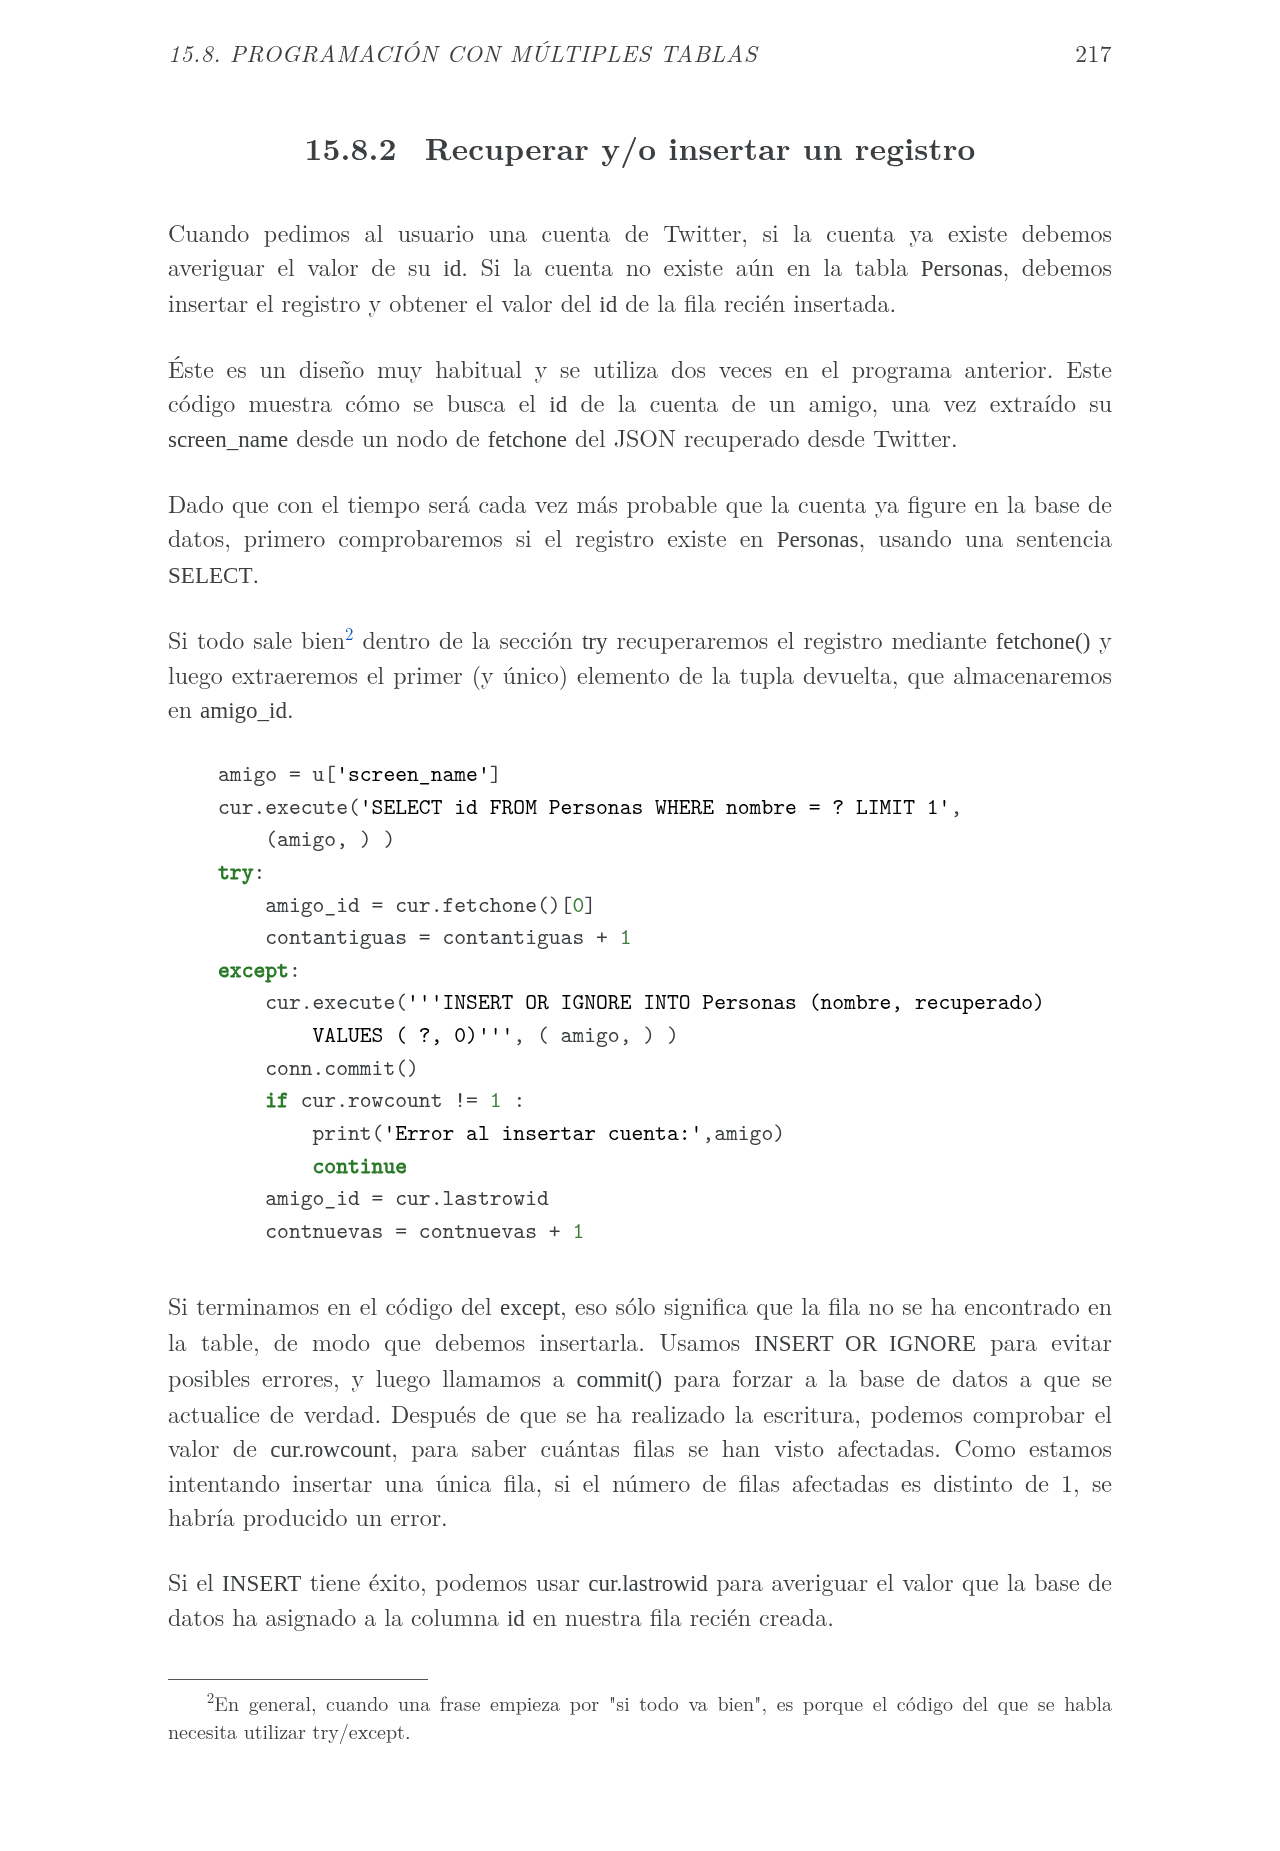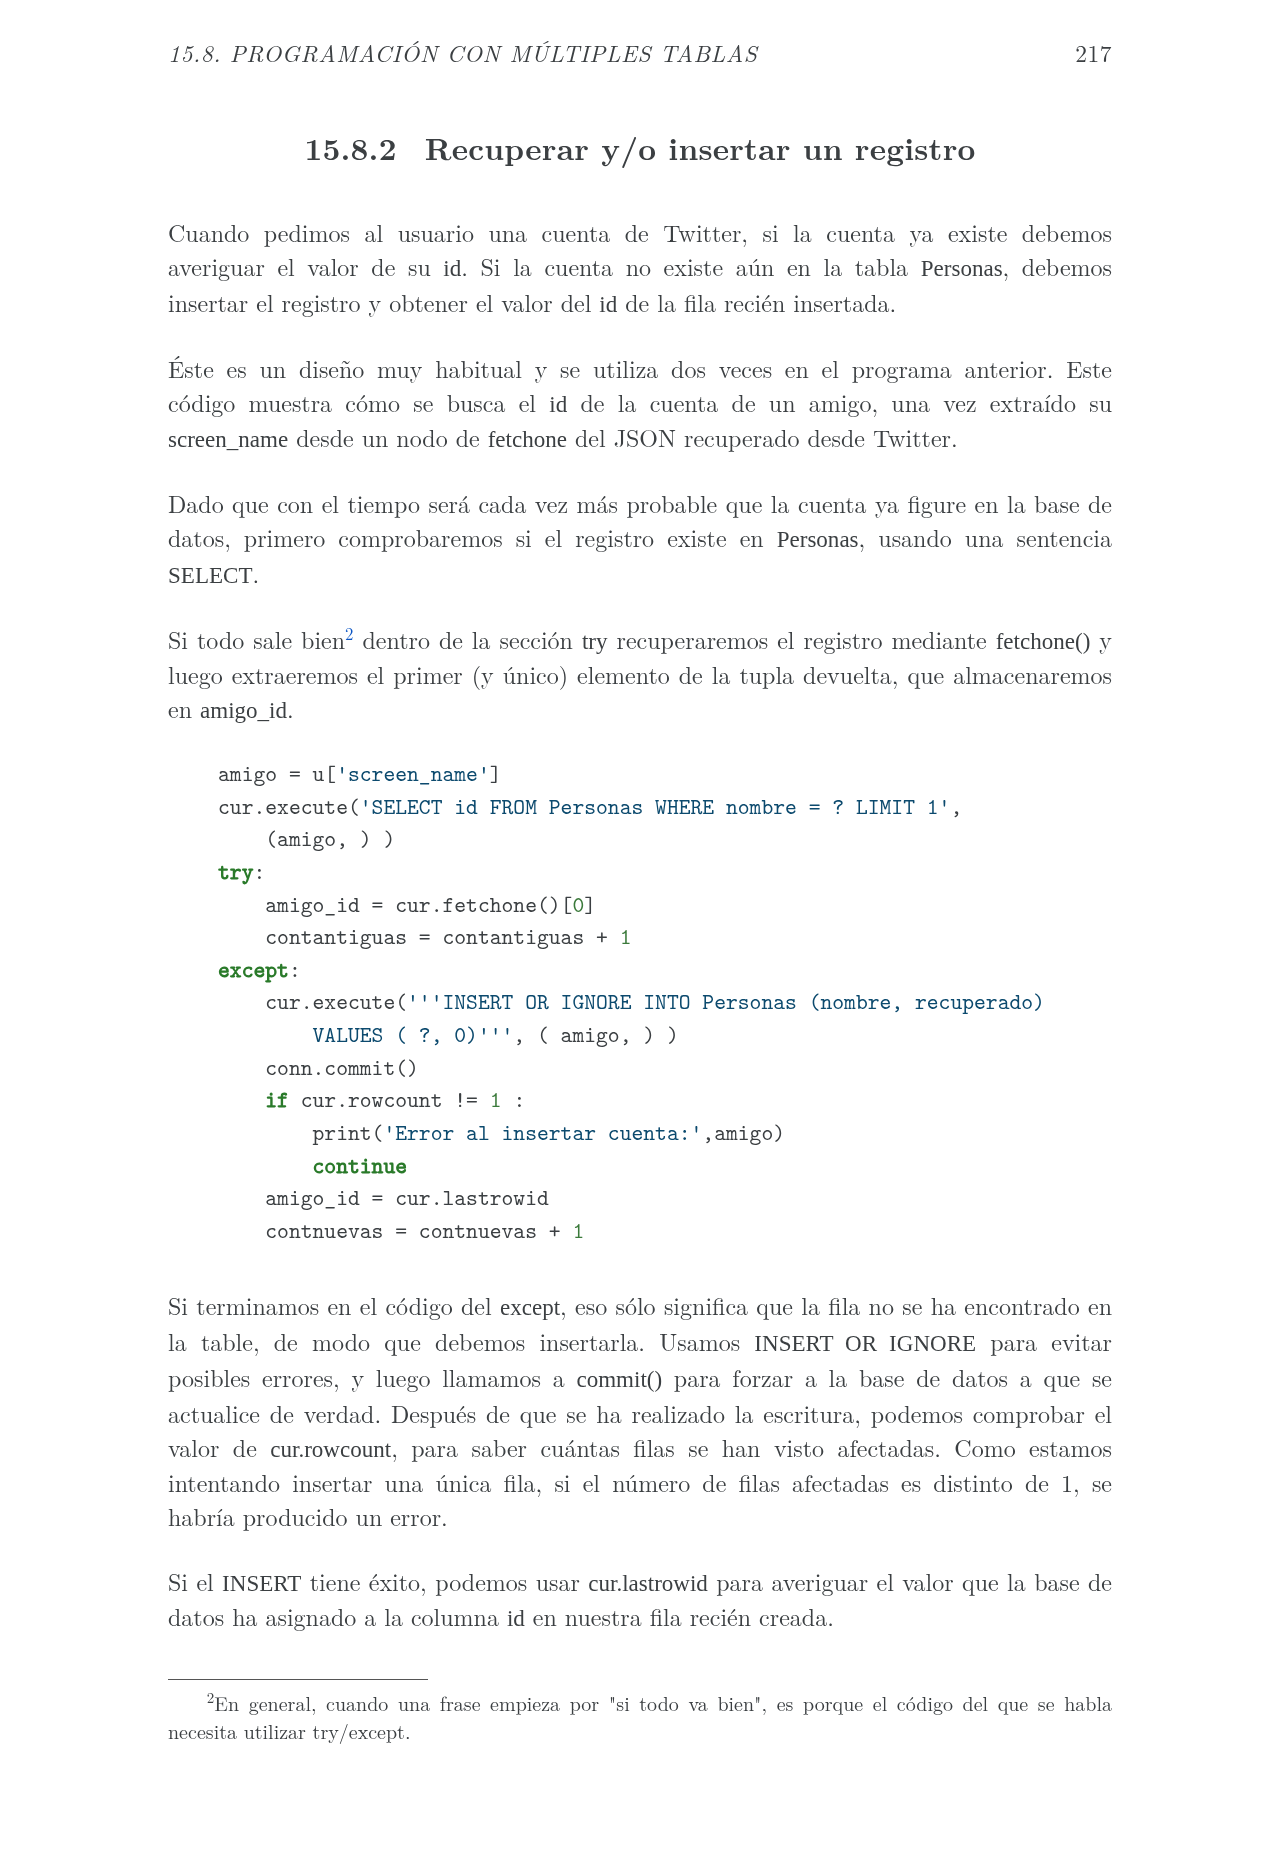--- a/index.html
+++ b/index.html
@@ -70,21 +70,21 @@
     text-decoration: none;
   }
   pre.code {
     font-family: "Latin Modern Mono", "CMU Typewriter Text", "Courier New", monospace;
     font-size: 22.5px;
     line-height: 1.45;
     white-space: pre;
     margin: 18px 0 42px 50px;
     color: #3b3f42;
   }
-  pre.code .s  { color: #0c4a6e; }   
+  pre.code .s  { color: #000000; }   
   pre.code .n  { color: #3b7a3b; }   
   pre.code .k  { color: #2a7a2a; font-weight: bold; } 
   .footnotes {
     margin-top: 44px;
   }
   .footnotes hr {
     border: none;
     border-top: 1px solid #555;
     width: 260px;
     margin: 0 0 6px 0;

